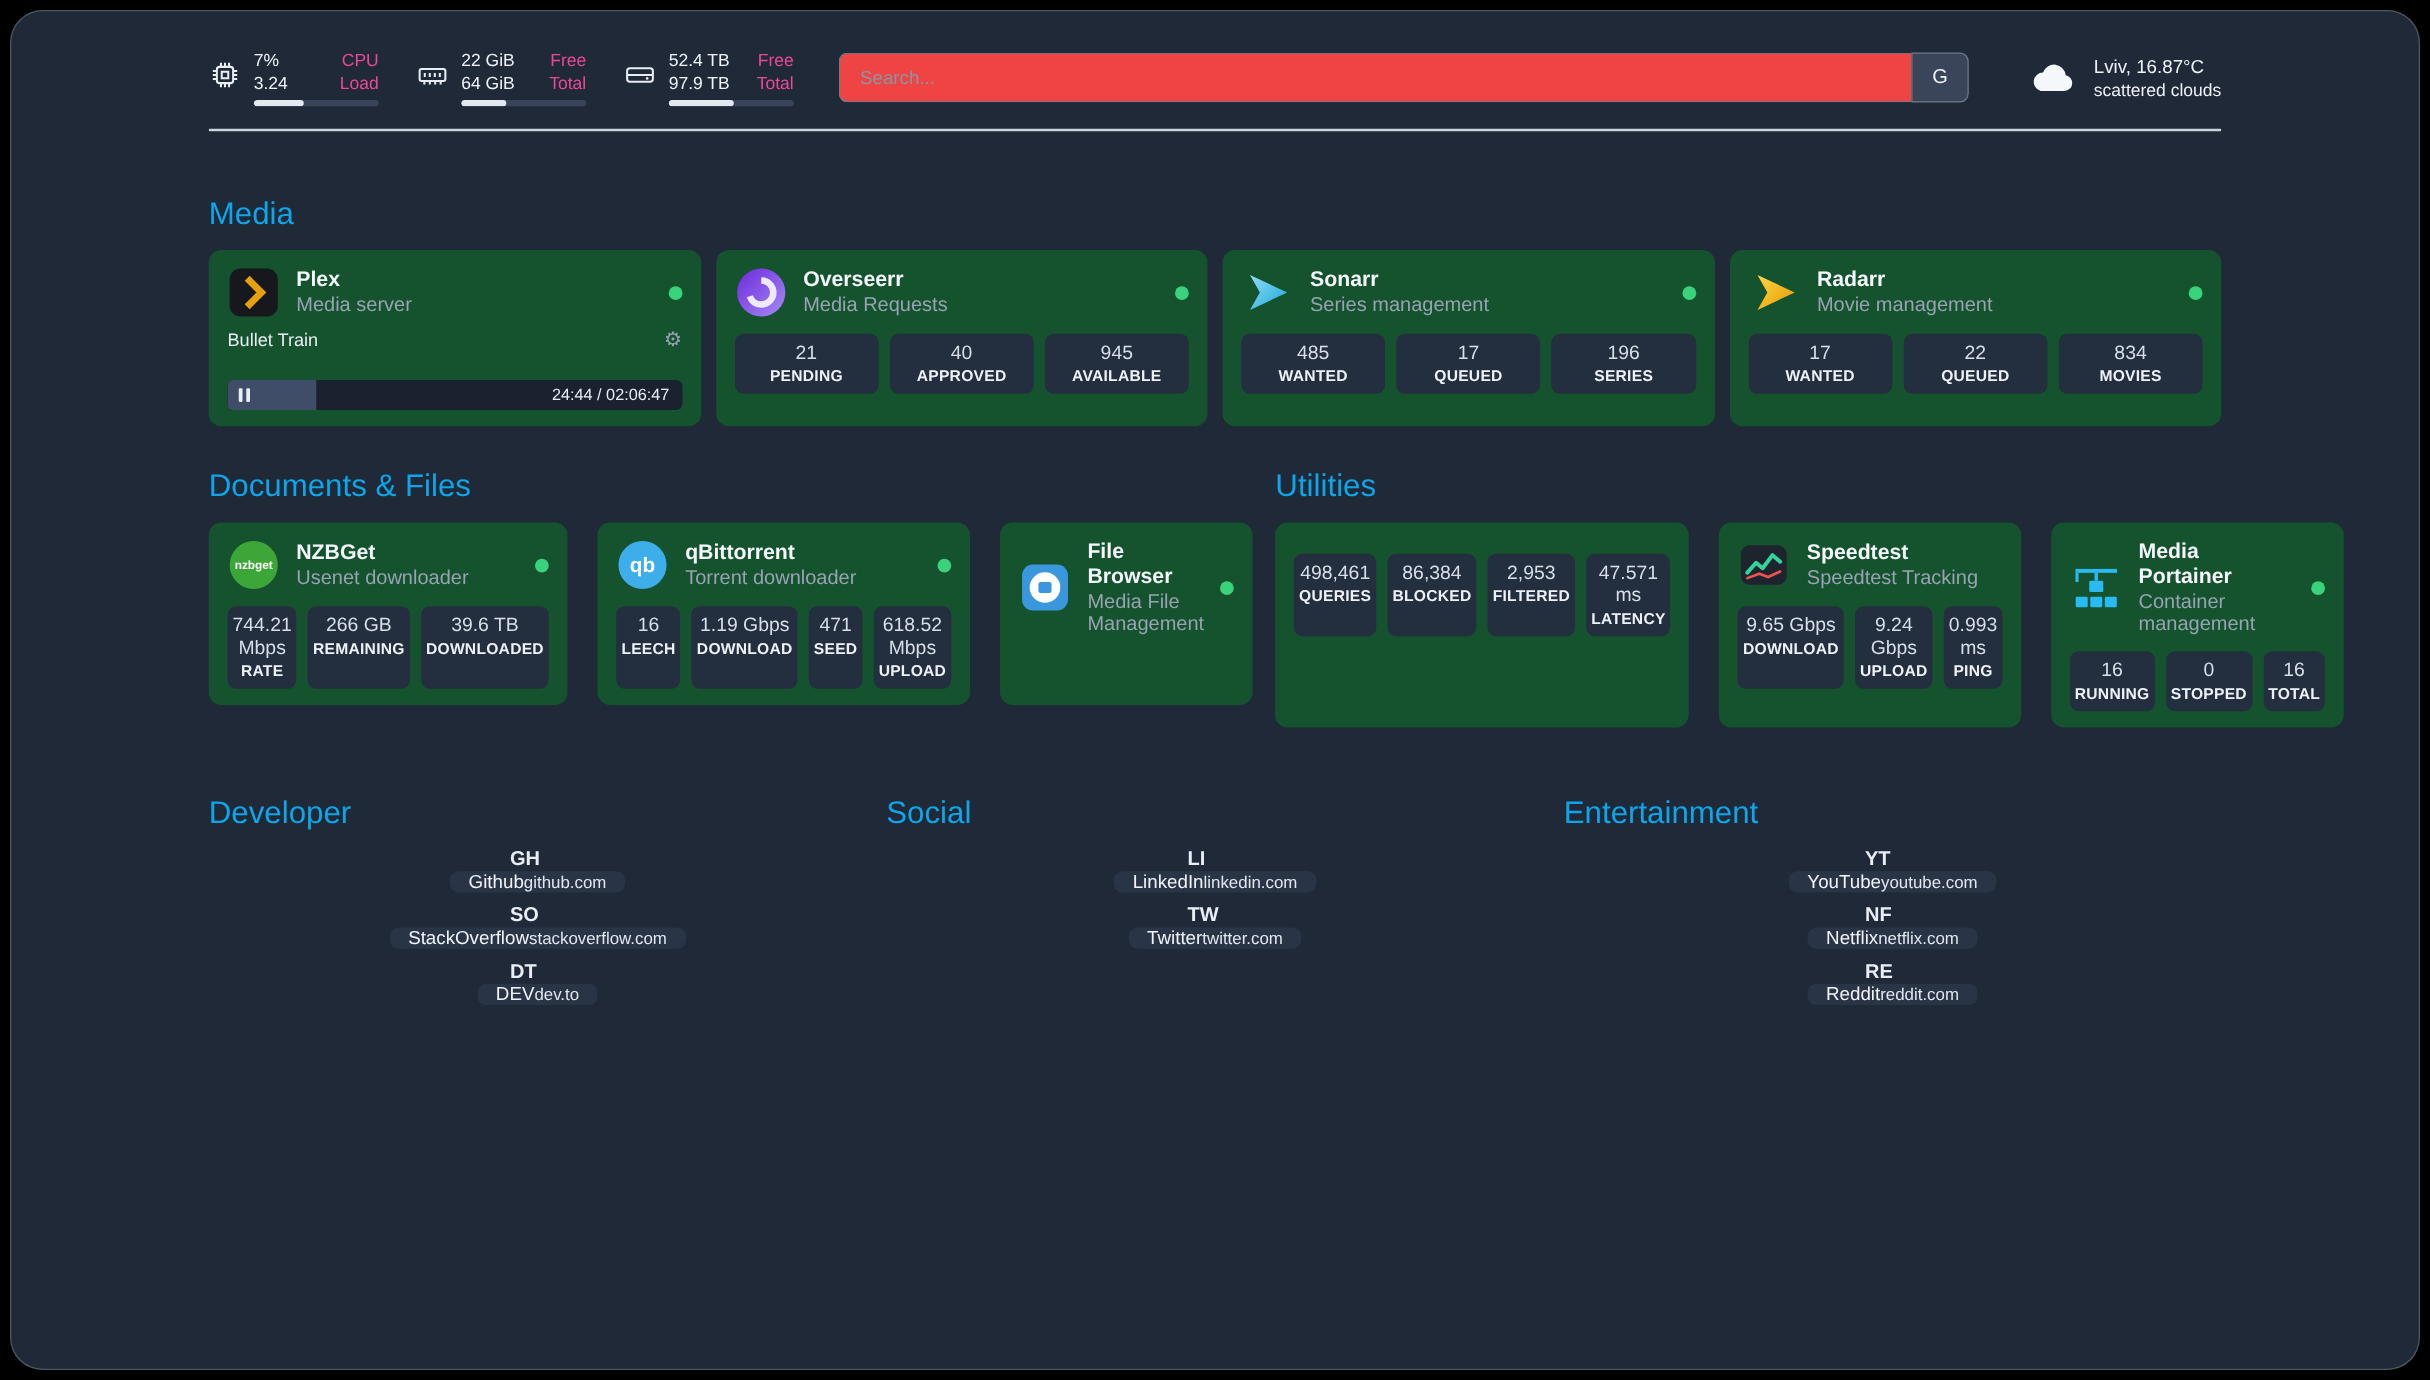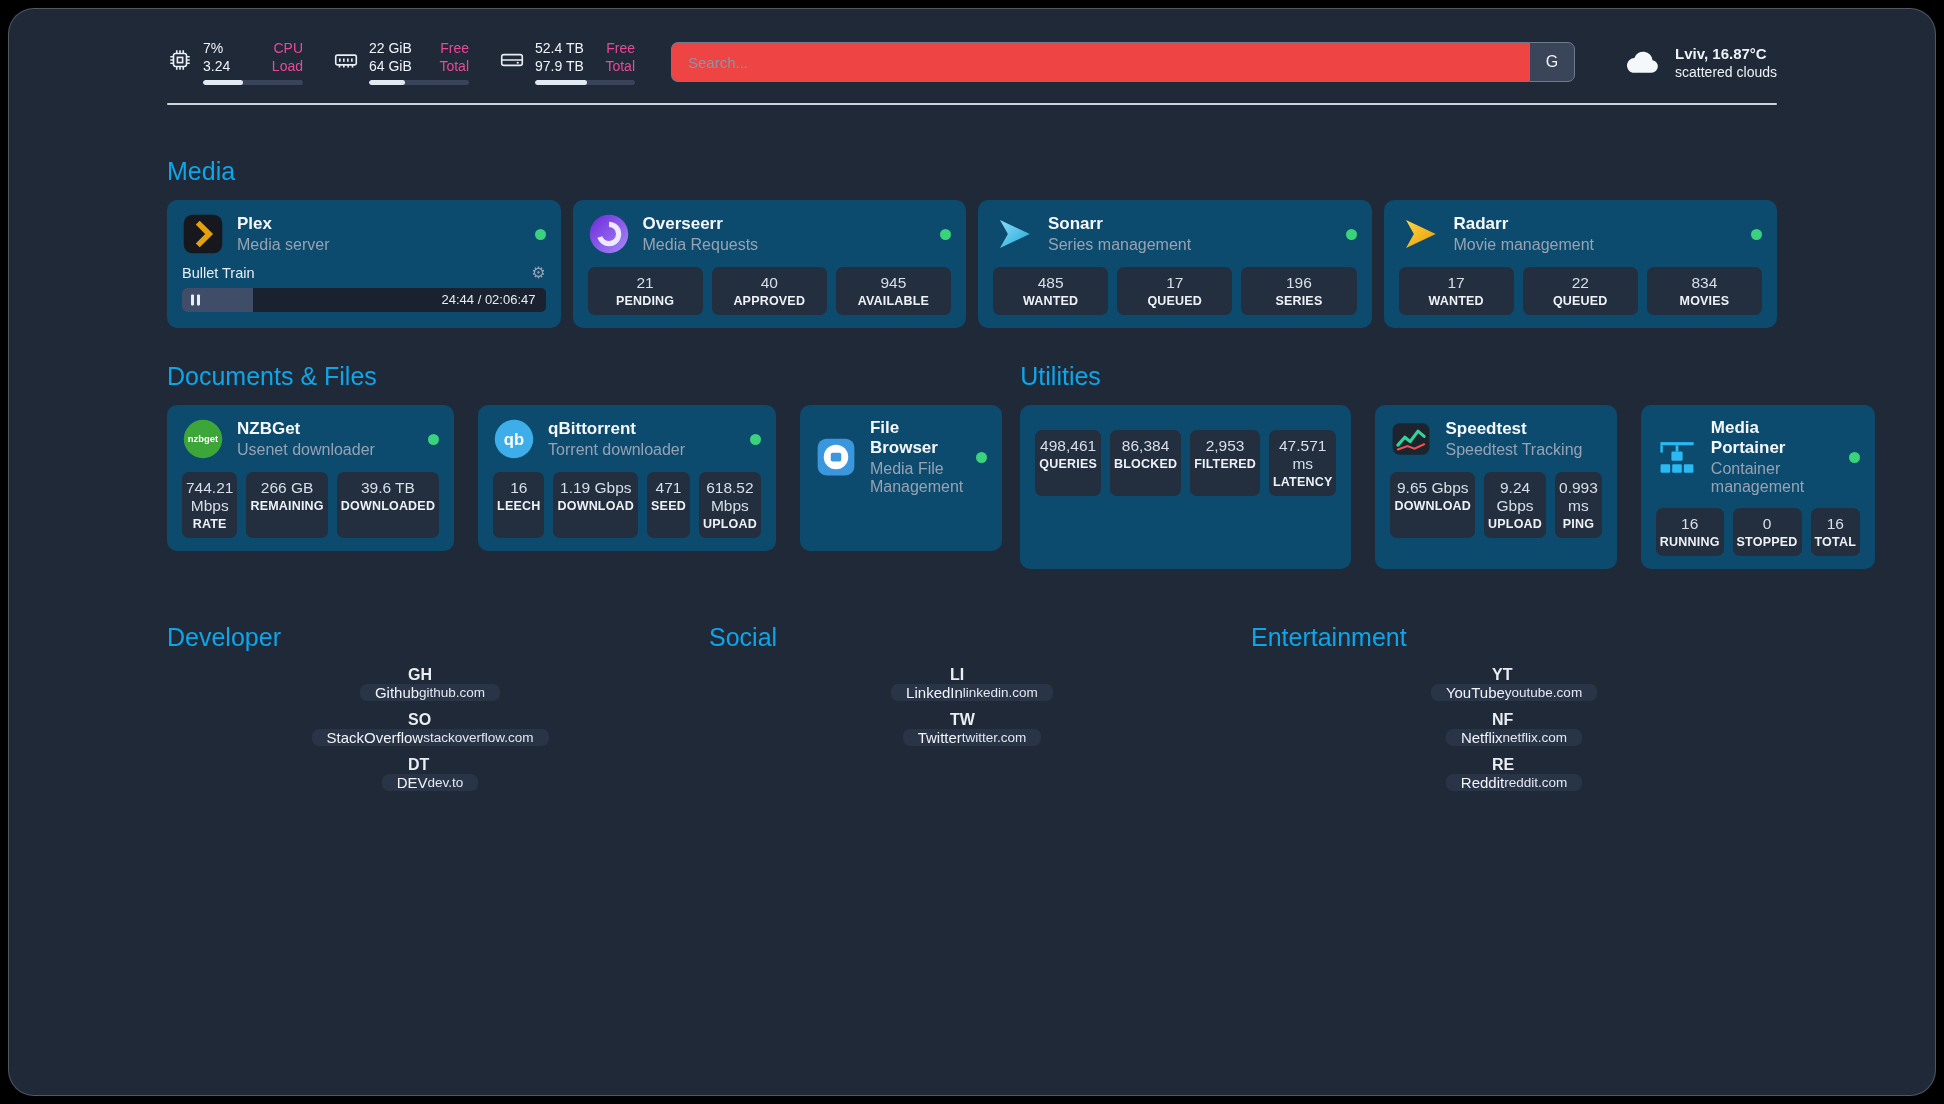--- a/index.html
+++ b/index.html
@@ -25,48 +25,48 @@
     flex:1; background:#ef4444; border:1px solid #717a8a; border-right:none;
     border-radius:7px 0 0 7px; color:#e8edf4; font-size:15px; padding:0 16px; outline:none;
     font-family:inherit;
   }
   .searchwrap input::placeholder { color:#8b95a5; }
   .gbtn {
     width:46px; background:#3a4559; border:1px solid #717a8a; border-radius:0 7px 7px 0;
     color:#eef2f7; font-size:16px; cursor:pointer; font-family:inherit;
   }
   .weather { display:flex; align-items:center; gap:12px; }
-  .wtxt div:first-child { font-size:15px;font-weight:bold; }
+  .wtxt div:first-child { font-size:15px; }
   .wtxt div:last-child { font-size:14px; margin-top:2px; }
   .divider { margin-top:18px; height:2px; background:#ccd3dc; border-radius:1px; }
   
   .section-title { font-size:25px; font-weight:500; color:#0ea5e9; }
   .media-title { margin-top:52px; }
   .media-grid { margin-top:14px; display:grid; grid-template-columns:repeat(4,1fr); gap:12px; }
   .cols2 { margin-top:34px; display:grid; grid-template-columns:1fr 1fr; gap:18px; align-items:start; }
   .col { display:flex; flex-direction:column; }
   .col .cards { margin-top:14px; display:flex; flex-direction:row; gap:24px; }
   
-  .card { background:#0c4a6e; border-radius:10px; padding:13px 15px; display:flex; flex-direction:column; }
+  .card { background:#14532d; border-radius:10px; padding:13px 15px; display:flex; flex-direction:column; }
   .card-head { display:flex; align-items:center; gap:13px; }
   .app-icon { width:42px; height:42px; display:flex; align-items:center; justify-content:center; flex:none; }
   .app-icon svg { width:42px; height:42px; }
   .app-name { font-size:17px; font-weight:600; color:#f4f7fb; }
   .app-sub { font-size:16px; color:#97a3b3; margin-top:2px; }
   .dot { width:11px; height:11px; border-radius:50%; background:#3ad27a; margin-left:auto; flex:none; }
   .stats { display:flex; gap:9px; margin-top:12px; }
   .stat { flex:1; background:#232e3f; border-radius:7px; padding:7px 4px; text-align:center; }
   .stat-val { font-size:15.5px; color:#d8dfe9; }
   .stat-lab { font-size:12.5px; font-weight:700; color:#eef2f7; margin-top:2px; letter-spacing:.2px; }
   
   .player { margin-top:10px; }
   .player-top { display:flex; align-items:center; justify-content:space-between; }
   .track { font-size:14.5px; color:#e9edf4; }
   .gear { font-size:16px; color:#96a1b1; cursor:pointer; line-height:1; }
-  .player-bar { position:relative; margin-top:7px; height:24px; background:#1a2230; border-radius:5px; overflow:hidden; }
+  .player-bar { position:relative; margin-top:23px; height:24px; background:#1a2230; border-radius:5px; overflow:hidden; }
   .player-fill { position:absolute; left:0; top:0; bottom:0; background:#404d68; }
   .pause { position:absolute; left:9px; top:50%; transform:translateY(-50%); display:flex; gap:3px; cursor:pointer; }
   .pause i { width:3px; height:11px; background:#e9edf4; border-radius:1px; display:block; }
   .ptime { position:absolute; right:10px; top:0; line-height:24px; font-size:13px; color:#e7ecf3; }
   
   .cols3 { margin-top:54px; display:grid; grid-template-columns:repeat(3,1fr); gap:16px; align-items:start; }
   .bm-list { margin-top:14px; display:flex; flex-direction:column; gap:10px; }
   .bm-row { display:flex; align-items:center; cursor:pointer;flex-direction:column; }
   .bm-abbr { width:44px; font-size:16px; font-weight:600; color:#e9edf4; }
   .bm-pill { flex:1; height:40px; background:#2a3447; border-radius:7px; display:flex; align-items:center; justify-content:space-between; padding:0 15px; }

